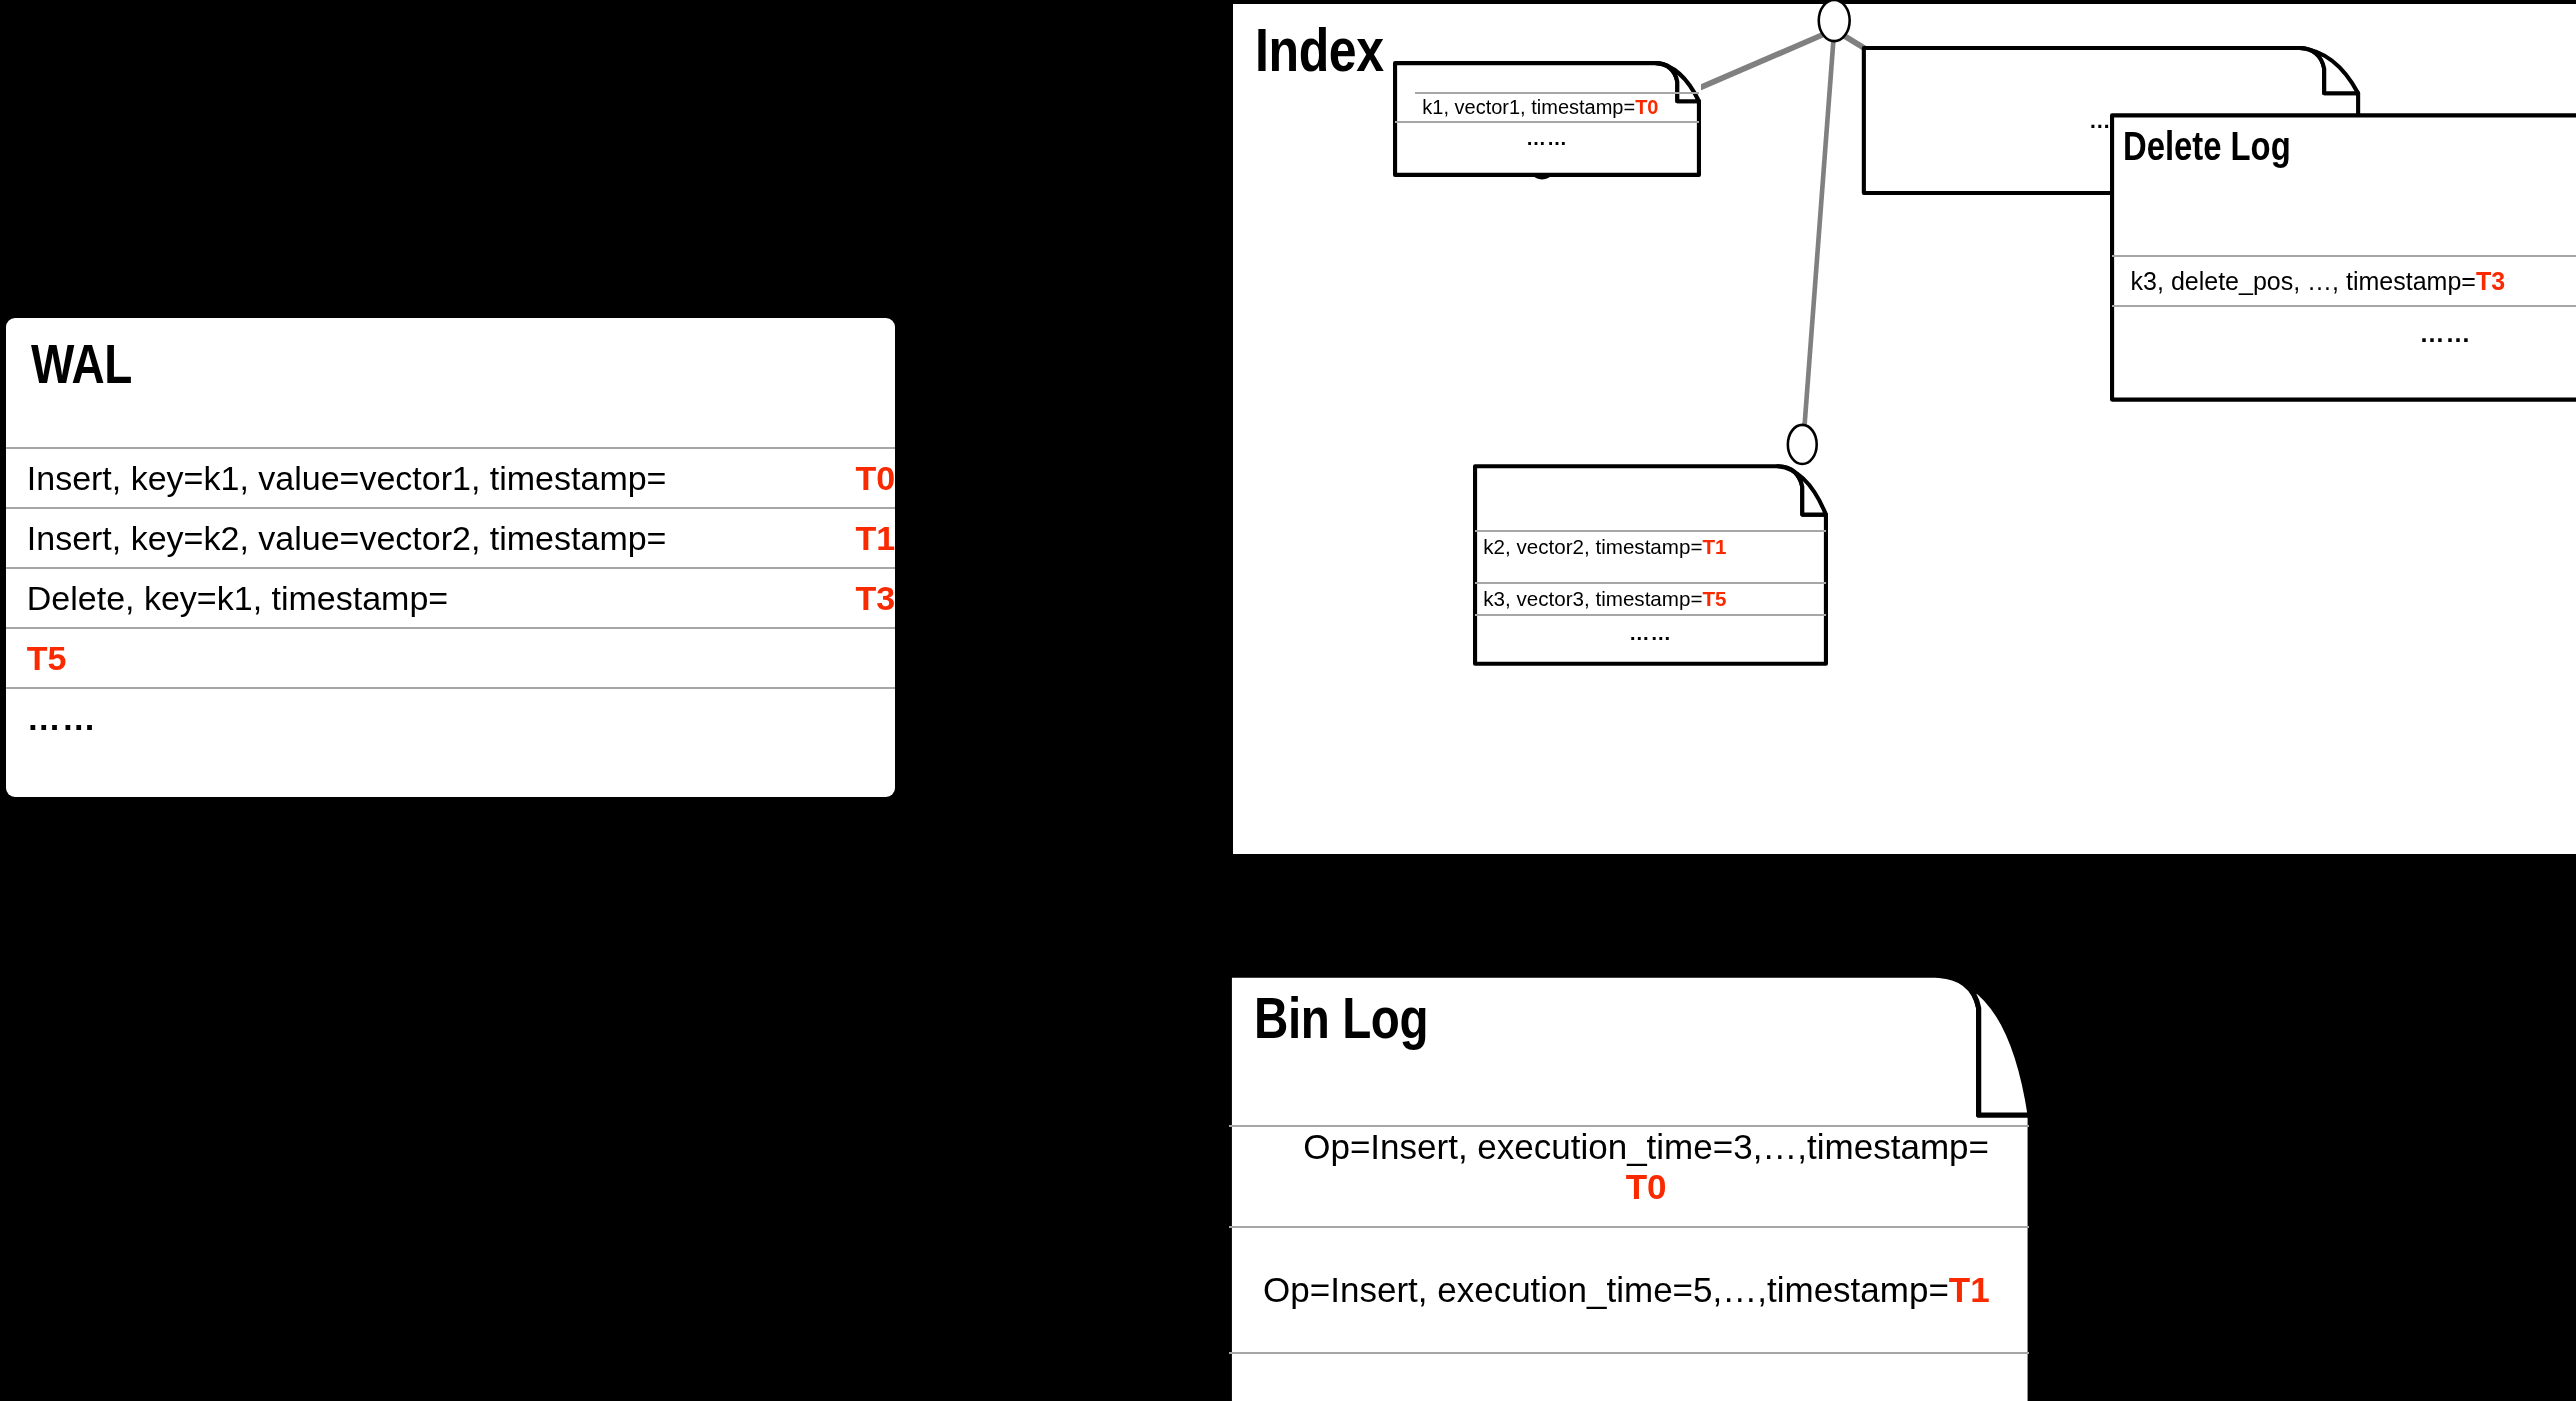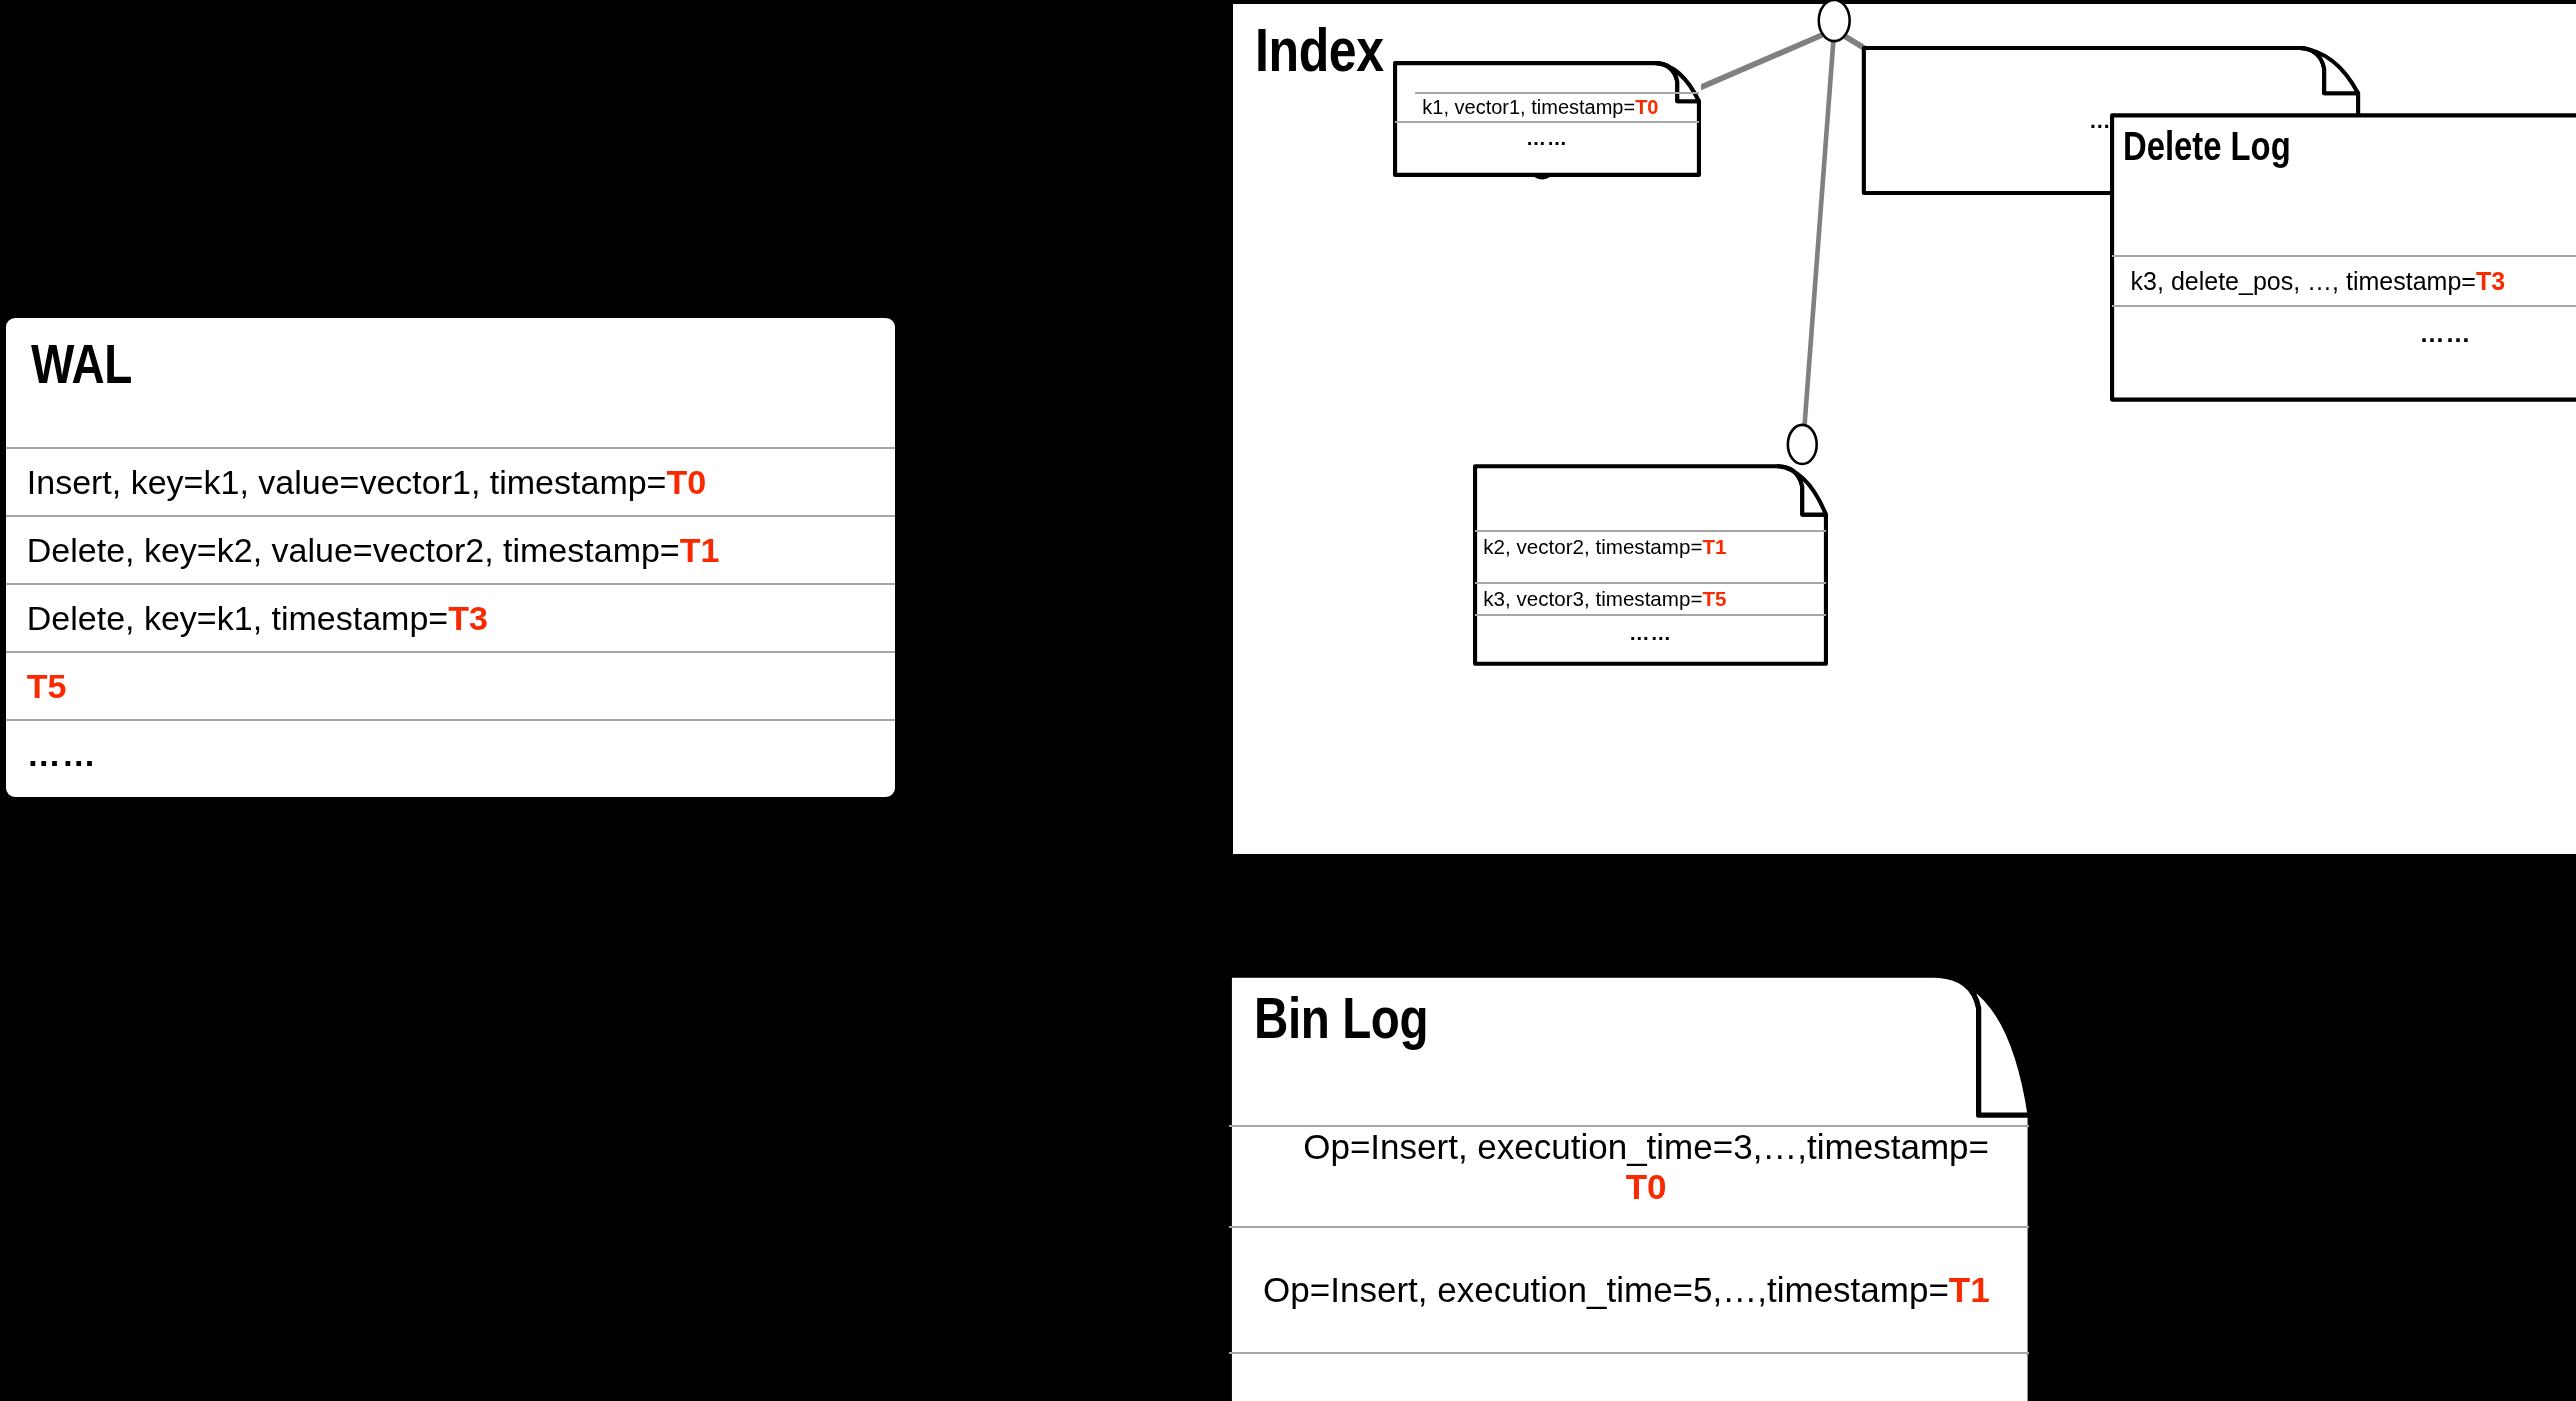--- a/index.html
+++ b/index.html
@@ -59,21 +59,21 @@
   }
   .ell.center { width: 100%; text-align: center; }
 
   
   #wal {
     left: 6.2px; top: 318px; width: 889px; height: 479px;
     border-radius: 9px;
   }
   #wal .panel-title { left: 25px; top: 13.4px; font-size: 56px; }
   #wal .rowlist { top: 129px; }
-  #wal .row { height: 68px; padding-left: 20.6px; font-size: 34px; }
+  #wal .row { height: 60px; padding-left: 20.6px; font-size: 34px; justify-content: space-between; }
 
   
   #index-panel {
     left: 1233px; top: 4.1px; width: 1579px; height: 850px;
   }
   #index-panel .panel-title { left: 21.6px; top: 11.3px; font-size: 61px; }
 
   
   .doc {
     position: absolute;
@@ -103,21 +103,21 @@
   <div class="panel" id="wal">
     <div class="panel-title">WAL</div>
     <div class="rowlist">
 
       <div class="row">
         <span class="row-text">Insert, key=k1, value=vector1, timestamp=</span>
           <span class="ts">T0</span>
       </div>
 
       <div class="row">
-        <span class="row-text">Delete, key=k2, value=vector2, timestamp=</span>
+        <span class="row-text">Insert, key=k2, value=vector2, timestamp=</span>
           <span class="ts">T1</span>
       </div>
 
       <div class="row">
         <span class="row-text">Delete, key=k1, timestamp=</span>
           <span class="ts">T3</span>
       </div>
 
       <div class="row">
           <span class="ts">T5</span>

